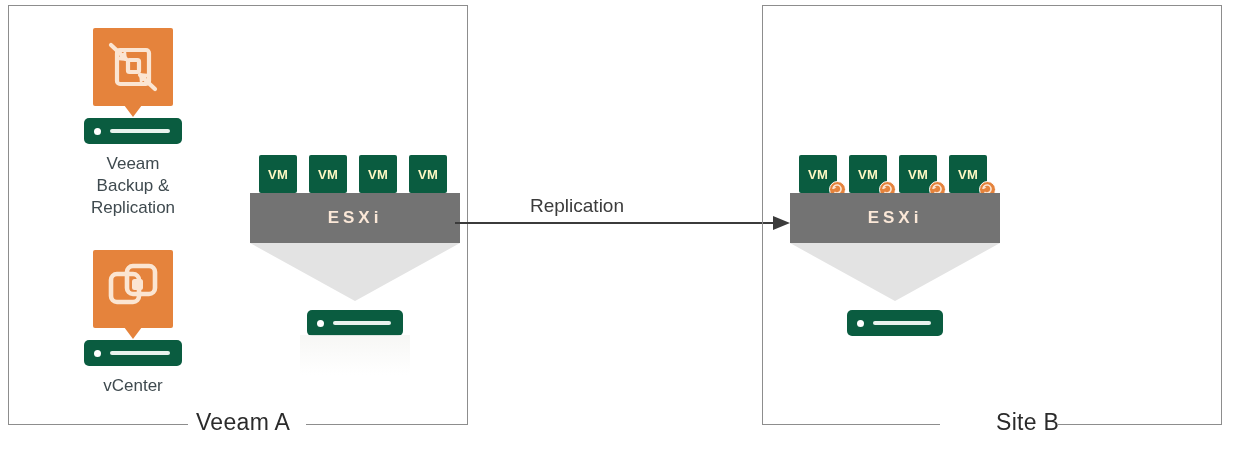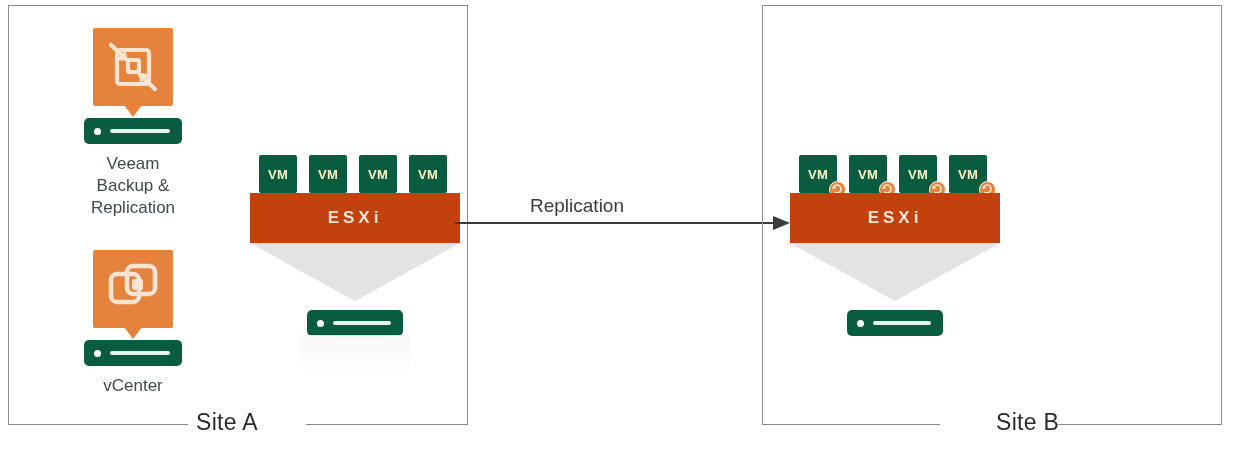--- a/index.html
+++ b/index.html
@@ -159,21 +159,21 @@
   .vm-badge svg { position:absolute; left:2px; top:2px; }
   .vm-badge.p0 { left: 30px; }
   .vm-badge.p1 { left: 80px; }
   .vm-badge.p2 { left: 130px; }
   .vm-badge.p3 { left: 180px; }
 
   .esxi-bar {
     position: relative;
     width: 210px;
     height: 50px;
-    background: #c2410c;
+    background: #737373;
     display: flex;
     align-items: center;
     justify-content: center;
     color: #fbe8d8;
     font-size: 17px;
     font-weight: bold;
     letter-spacing: 4px;
     font-family: "Liberation Sans", sans-serif;
   }
   .funnel {
@@ -232,21 +232,21 @@
     pointer-events: none;
   }
 </style>
 </head>
 <body>
 
 <div id="canvas">
 
   <div class="site-frame" id="site-a-frame"></div>
   <div class="label-gap" id="site-a-gap"></div>
-  <div class="site-label" id="site-a-label">Site A</div>
+  <div class="site-label" id="site-a-label">Veeam A</div>
 
   <div class="product" id="veeam-block">
     <div class="prod-badge">
       <svg class="prod-glyph" viewBox="0 0 80 78">
         <g fill="none" stroke="#fbe5d2" stroke-width="4.2" stroke-linecap="square">
           <rect x="24" y="22" width="32" height="34" rx="3"></rect>
           <rect x="35" y="32" width="11" height="12" rx="1.5"></rect>
         </g>
         <g stroke="#fbe5d2" stroke-width="4.2" fill="none" stroke-linecap="round">
           <line x1="18" y1="17" x2="33" y2="31"></line>

